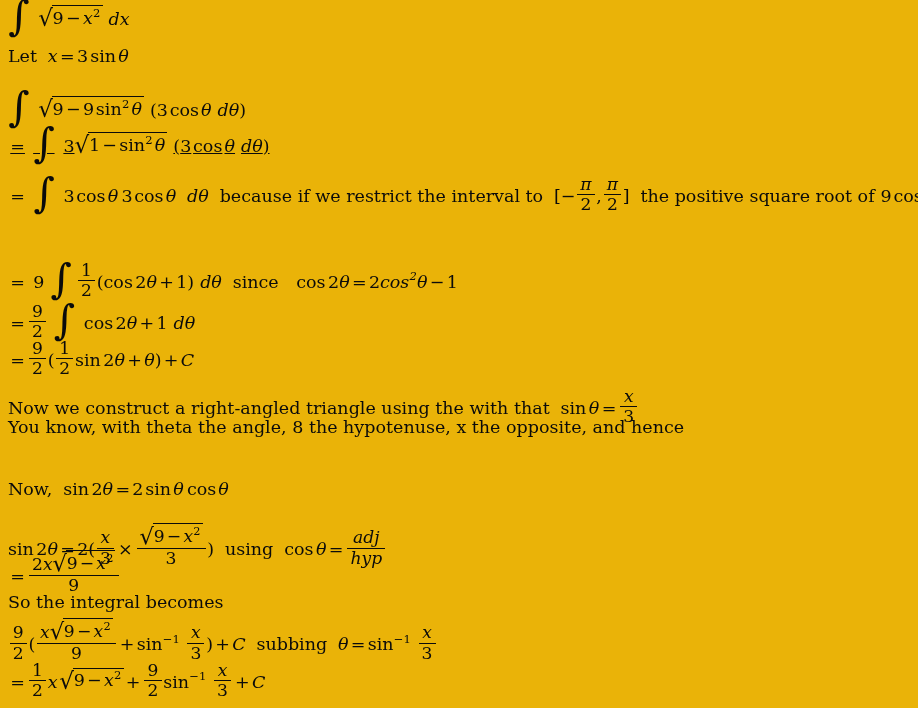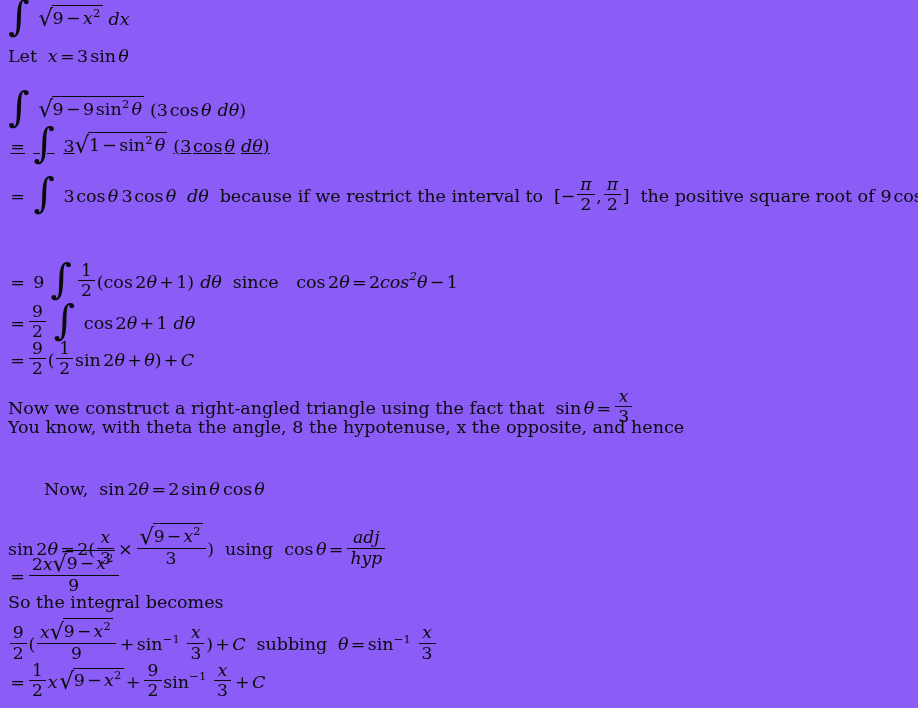--- a/index.html
+++ b/index.html
@@ -11,21 +11,21 @@
     width: 918px;
     height: 708px;
     overflow: hidden;
     font-family: "DejaVu Serif", "Liberation Serif", serif;
     color: #0b0b0b;
   }
   #sheet {
     position: relative;
     width: 918px;
     height: 708px;
-    background: #8b5cf6;
+    background: #eab308;
     padding: 0;
   }
   .line {
     position: absolute;
     left: 8px;
     white-space: nowrap;
     font-size: 17.5px;
     line-height: 1;
   }
   
@@ -132,29 +132,29 @@
 
   <div class="line" style="top:303px;">
     <span class="mo">=</span><span class="frac"><span class="num"><span class="mn">9</span></span><span class="den"><span class="mn">2</span></span></span><span class="sp"></span><span class="intg">∫</span><span class="sp"></span><span class="rm">cos</span><span class="sp" style="width:.14em"></span><span class="mn">2</span><span class="mi">θ</span><span class="mo">+</span><span class="mn">1</span><span class="sp"></span><span class="mi">dθ</span>
   </div>
 
   <div class="line" style="top:340px;">
     <span class="mo">=</span><span class="frac"><span class="num"><span class="mn">9</span></span><span class="den"><span class="mn">2</span></span></span><span class="rm">(</span><span class="frac"><span class="num"><span class="mn">1</span></span><span class="den"><span class="mn">2</span></span></span><span class="rm">sin</span><span class="sp" style="width:.14em"></span><span class="mn">2</span><span class="mi">θ</span><span class="mo">+</span><span class="mi">θ</span><span class="rm">)</span><span class="mo">+</span><span class="mi">C</span>
   </div>
 
   <div class="line" style="top:388px;">
-    <span class="txt">Now we construct a right-angled triangle using the fact that</span><span class="sp2"></span><span class="rm">sin</span><span class="sp" style="width:.14em"></span><span class="mi">θ</span><span class="mo">=</span><span class="frac"><span class="num"><span class="mi">x</span></span><span class="den"><span class="mn">3</span></span></span>
+    <span class="txt">Now we construct a right-angled triangle using the with that</span><span class="sp2"></span><span class="rm">sin</span><span class="sp" style="width:.14em"></span><span class="mi">θ</span><span class="mo">=</span><span class="frac"><span class="num"><span class="mi">x</span></span><span class="den"><span class="mn">3</span></span></span>
   </div>
 
   <div class="line" style="top:419px;">
     <span class="txt">You know, with theta the angle, 8 the hypotenuse, x the opposite, and hence</span>
   </div>
 
 
-  <div class="line" style="top:481px;margin-left:36px;">
+  <div class="line" style="top:481px;">
     <span class="txt">Now,</span><span class="sp2"></span><span class="rm">sin</span><span class="sp" style="width:.14em"></span><span class="mn">2</span><span class="mi">θ</span><span class="mo">=</span><span class="mn">2</span><span class="sp" style="width:.1em"></span><span class="rm">sin</span><span class="sp" style="width:.12em"></span><span class="mi">θ</span><span class="sp" style="width:.18em"></span><span class="rm">cos</span><span class="sp" style="width:.12em"></span><span class="mi">θ</span>
   </div>
 
   <div class="line" style="top:524px;">
     <span class="rm">sin</span><span class="sp" style="width:.14em"></span><span class="mn">2</span><span class="mi">θ</span><span class="mo">=</span><span class="mn">2</span><span class="rm">(</span><span class="frac"><span class="num"><span class="mi">x</span></span><span class="den"><span class="mn">3</span></span></span><span class="mo">×</span><span class="frac"><span class="num"><span class="sqrt"><span class="rad">√</span><span class="rand"><span class="mn">9</span><span class="mo">−</span><span class="mi">x</span><sup class="pw">2</sup></span></span></span><span class="den"><span class="mn">3</span></span></span><span class="rm">)</span><span class="sp2"></span><span class="txt">using</span><span class="sp2"></span><span class="rm">cos</span><span class="sp" style="width:.14em"></span><span class="mi">θ</span><span class="mo">=</span><span class="frac"><span class="num"><span class="mi">adj</span></span><span class="den"><span class="mi">hyp</span></span></span>
   </div>
 
   <div class="line" style="top:551px;">
     <span class="mo">=</span><span class="frac"><span class="num"><span class="mn">2</span><span class="mi">x</span><span class="sqrt"><span class="rad">√</span><span class="rand"><span class="mn">9</span><span class="mo">−</span><span class="mi">x</span><sup class="pw">2</sup></span></span></span><span class="den"><span class="mn">9</span></span></span>
   </div>

